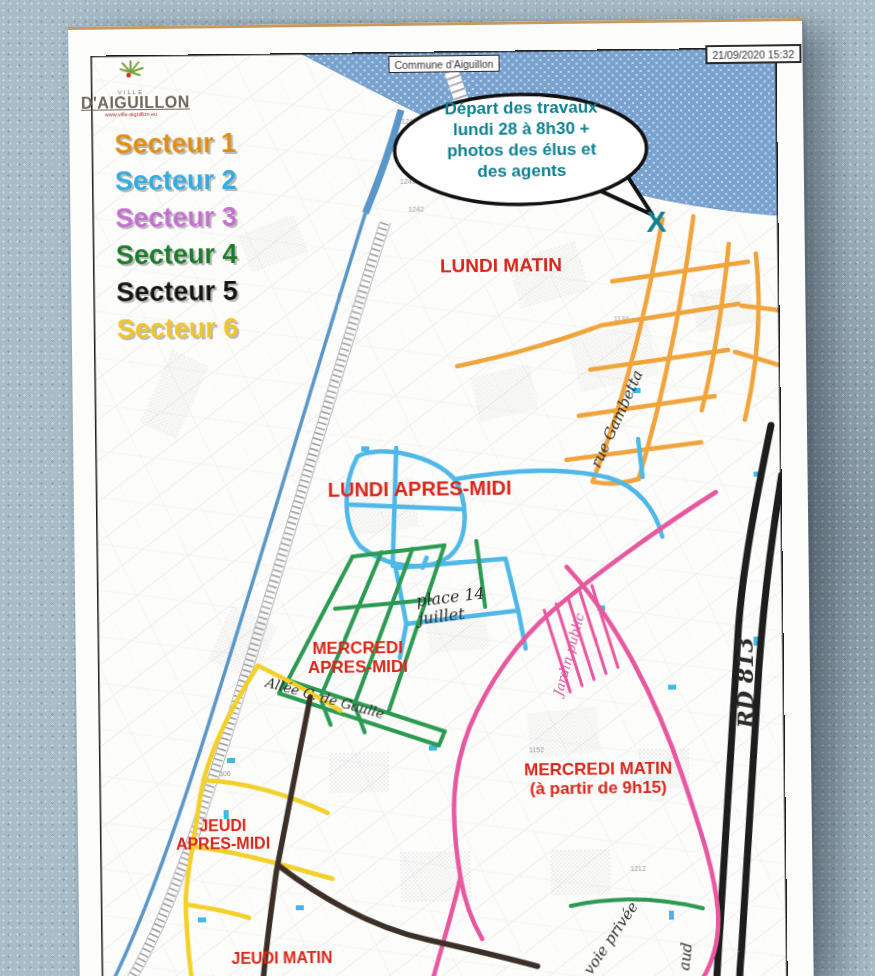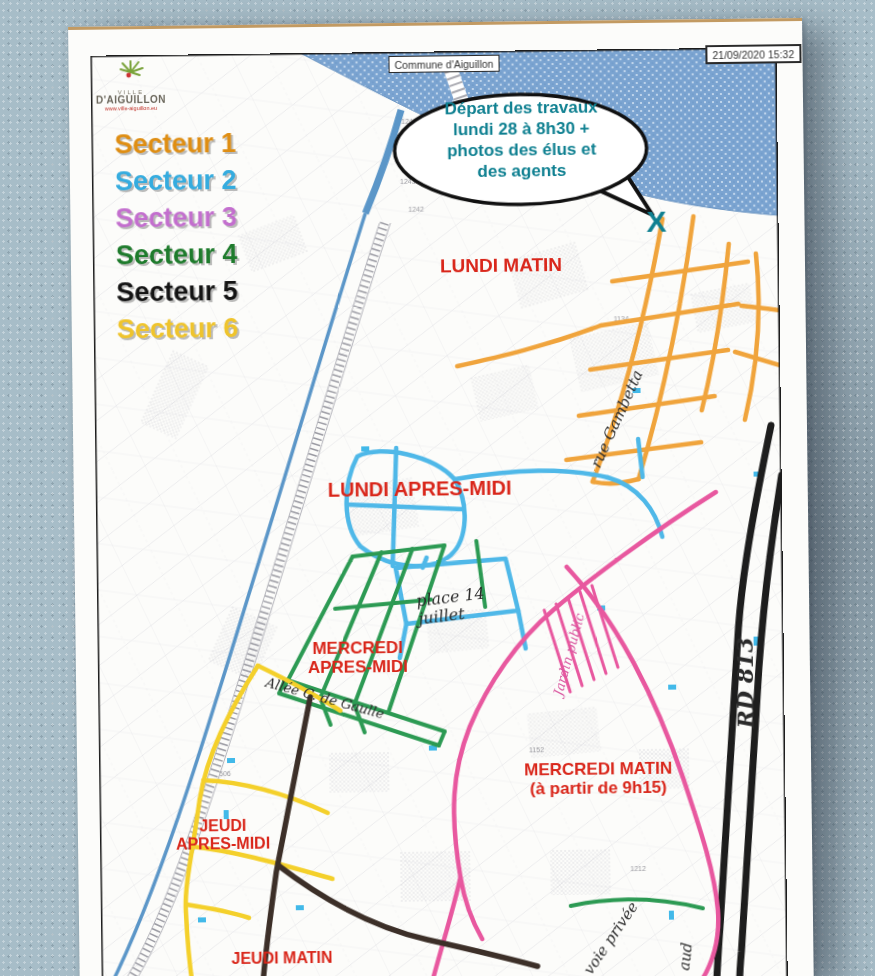--- a/index.html
+++ b/index.html
@@ -23,21 +23,21 @@
   }
   .mapsvg{position:absolute;left:22px;top:26px;width:686px;height:932px;}
   .ov{position:absolute;white-space:nowrap;}
   .redlabel{font-weight:bold;letter-spacing:0;line-height:1.12;}
   .center{text-align:center;}
   .legend{position:absolute;left:45px;top:97px;}
   .legend .item{font-weight:bold;font-size:27px;height:37px;line-height:37px;
     text-shadow:2px 2px 0 rgba(90,90,90,.4);}
   .logo{position:absolute;left:12px;top:30px;width:100px;text-align:center;line-height:1.05;}
   .logo .ville{font-size:6px;letter-spacing:2px;color:#7b7668;}
-  .logo .name{font-size:10px;font-weight:bold;color:#6b675c;letter-spacing:.5px;}
+  .logo .name{font-size:16px;font-weight:bold;color:#6b675c;letter-spacing:.5px;text-decoration:underline;}
   .logo .url{font-size:5.5px;color:#c03028;}
   .box{position:absolute;background:#fff;border:1.5px solid #2a2a2a;color:#333;
     font-size:10.5px;padding:1.5px 5px;}
   .bubbletext{position:absolute;left:341px;top:73px;width:222px;text-align:center;
     font-size:17px;font-weight:bold;line-height:21px;}
   .xmark{position:absolute;left:576px;top:182px;font-size:30px;font-weight:900;}
   .hand{position:absolute;font-family:"DejaVu Serif", serif;font-style:italic;}
 </style>
 </head>
 <body>

